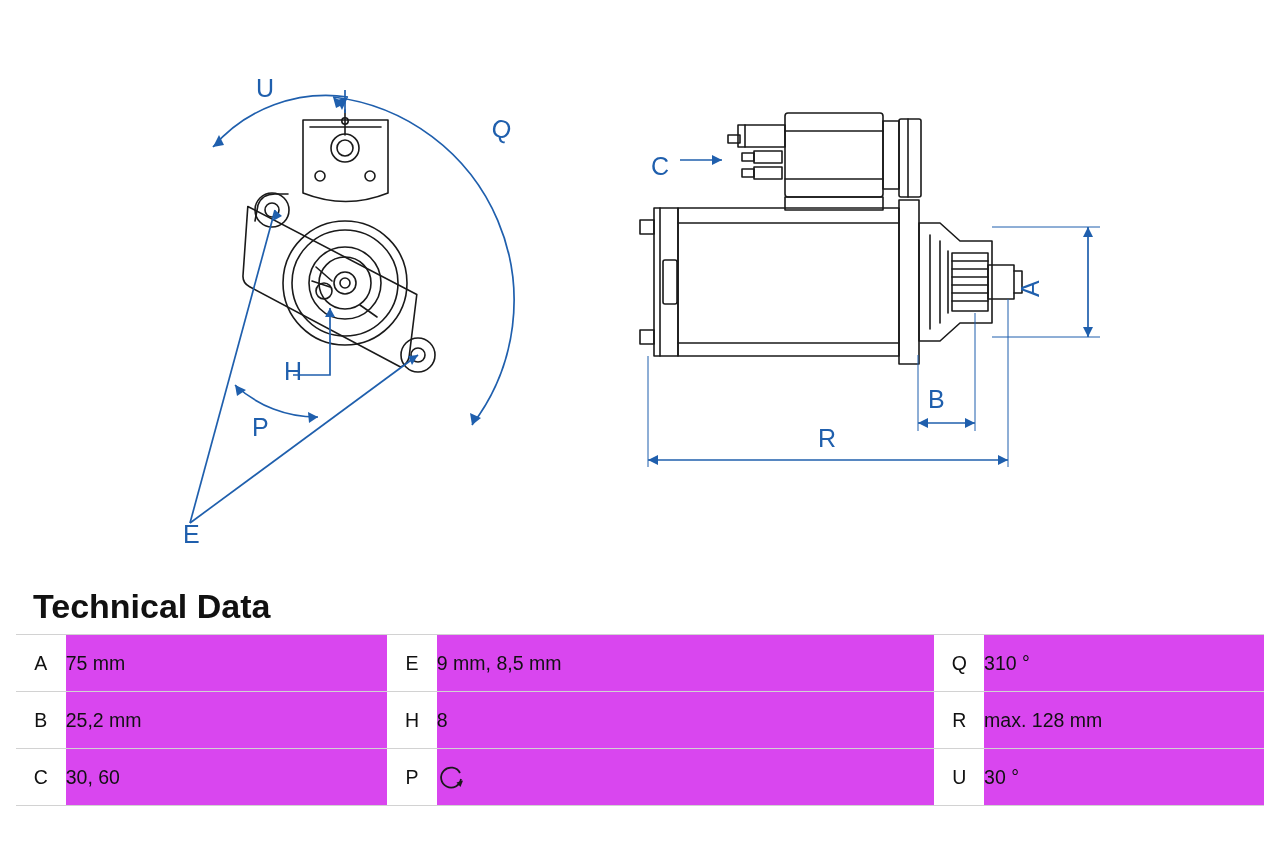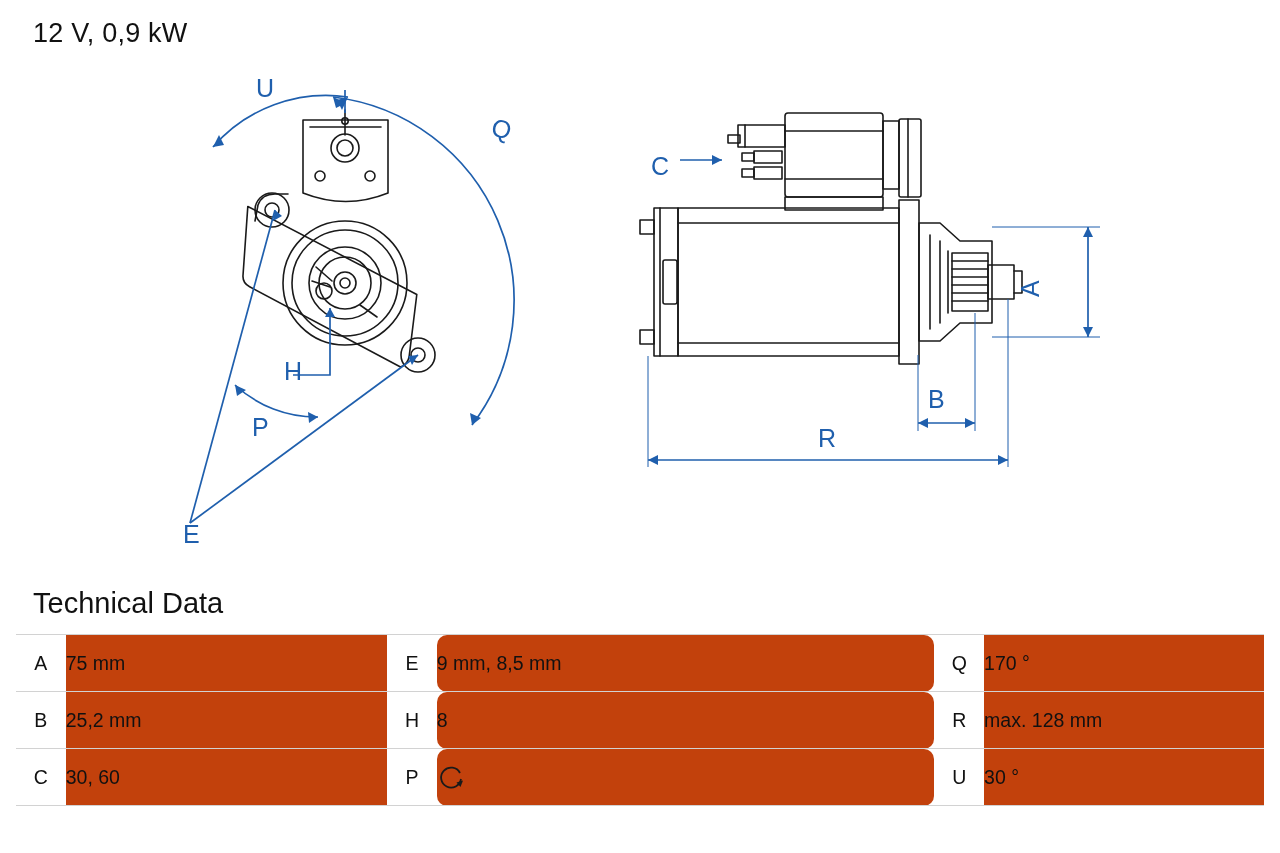--- a/index.html
+++ b/index.html
@@ -33,22 +33,22 @@
     position: absolute;
     left: 0;
     top: 55px;
     width: 1280px;
     height: 520px;
   }
   .tech-title {
     position: absolute;
     left: 33px;
     top: 587px;
-    font-size: 29px;
-    font-weight: normal;
+    font-size: 34px;
+    font-weight: bold;
     color: #111;
   }
   table.tech {
     position: absolute;
     left: 16px;
     top: 634px;
     width: 1248px;
     border-collapse: collapse;
     font-size: 19.5px;
   }
@@ -61,40 +61,39 @@
   }
   table.tech tr:last-child td {
     border-bottom: 1px solid #d2d2d2;
   }
   td.key {
     width: 48px;
     text-align: center;
     color: #111;
   }
   td.val {
-    background: #c2410c;
+    background: #d946ef;
     padding-left: 14px;
     color: #111;
   }
   td.val.c1 { width: 310px; }
-  td.val.c2 { width: 480px; border-radius: 10px; }
+  td.val.c2 { width: 480px; }
   td.val.c3 { width: 270px; }
   .rot-icon {
     display: inline-block;
     width: 30px;
     height: 30px;
     vertical-align: middle;
   }
 </style>
 </head>
 <body>
 
 <div class="page">
 
-  <div class="title">12 V, 0,9 kW</div>
 
   <svg class="drawing" viewBox="0 0 1280 520">
     <g fill="none" stroke="#1a1a1a" stroke-width="1.6" stroke-linejoin="round" stroke-linecap="round">
 
       <g>
 
         <path d="M303 65 L388 65 L388 138 Q346 155 303 138 Z"></path>
         <path d="M310 72 L381 72"></path>
         <circle cx="345" cy="93" r="14"></circle>
         <circle cx="345" cy="93" r="8"></circle>
@@ -233,21 +232,21 @@
   <div class="tech-title">Technical Data</div>
 
   <table class="tech">
     <tbody>
       <tr>
         <td class="key">A</td>
         <td class="val c1">75 mm</td>
         <td class="key">E</td>
         <td class="val c2">9 mm, 8,5 mm</td>
         <td class="key">Q</td>
-        <td class="val c3">170 °</td>
+        <td class="val c3">310 °</td>
       </tr>
       <tr>
         <td class="key">B</td>
         <td class="val c1">25,2 mm</td>
         <td class="key">H</td>
         <td class="val c2">8</td>
         <td class="key">R</td>
         <td class="val c3">max. 128 mm</td>
       </tr>
       <tr>

